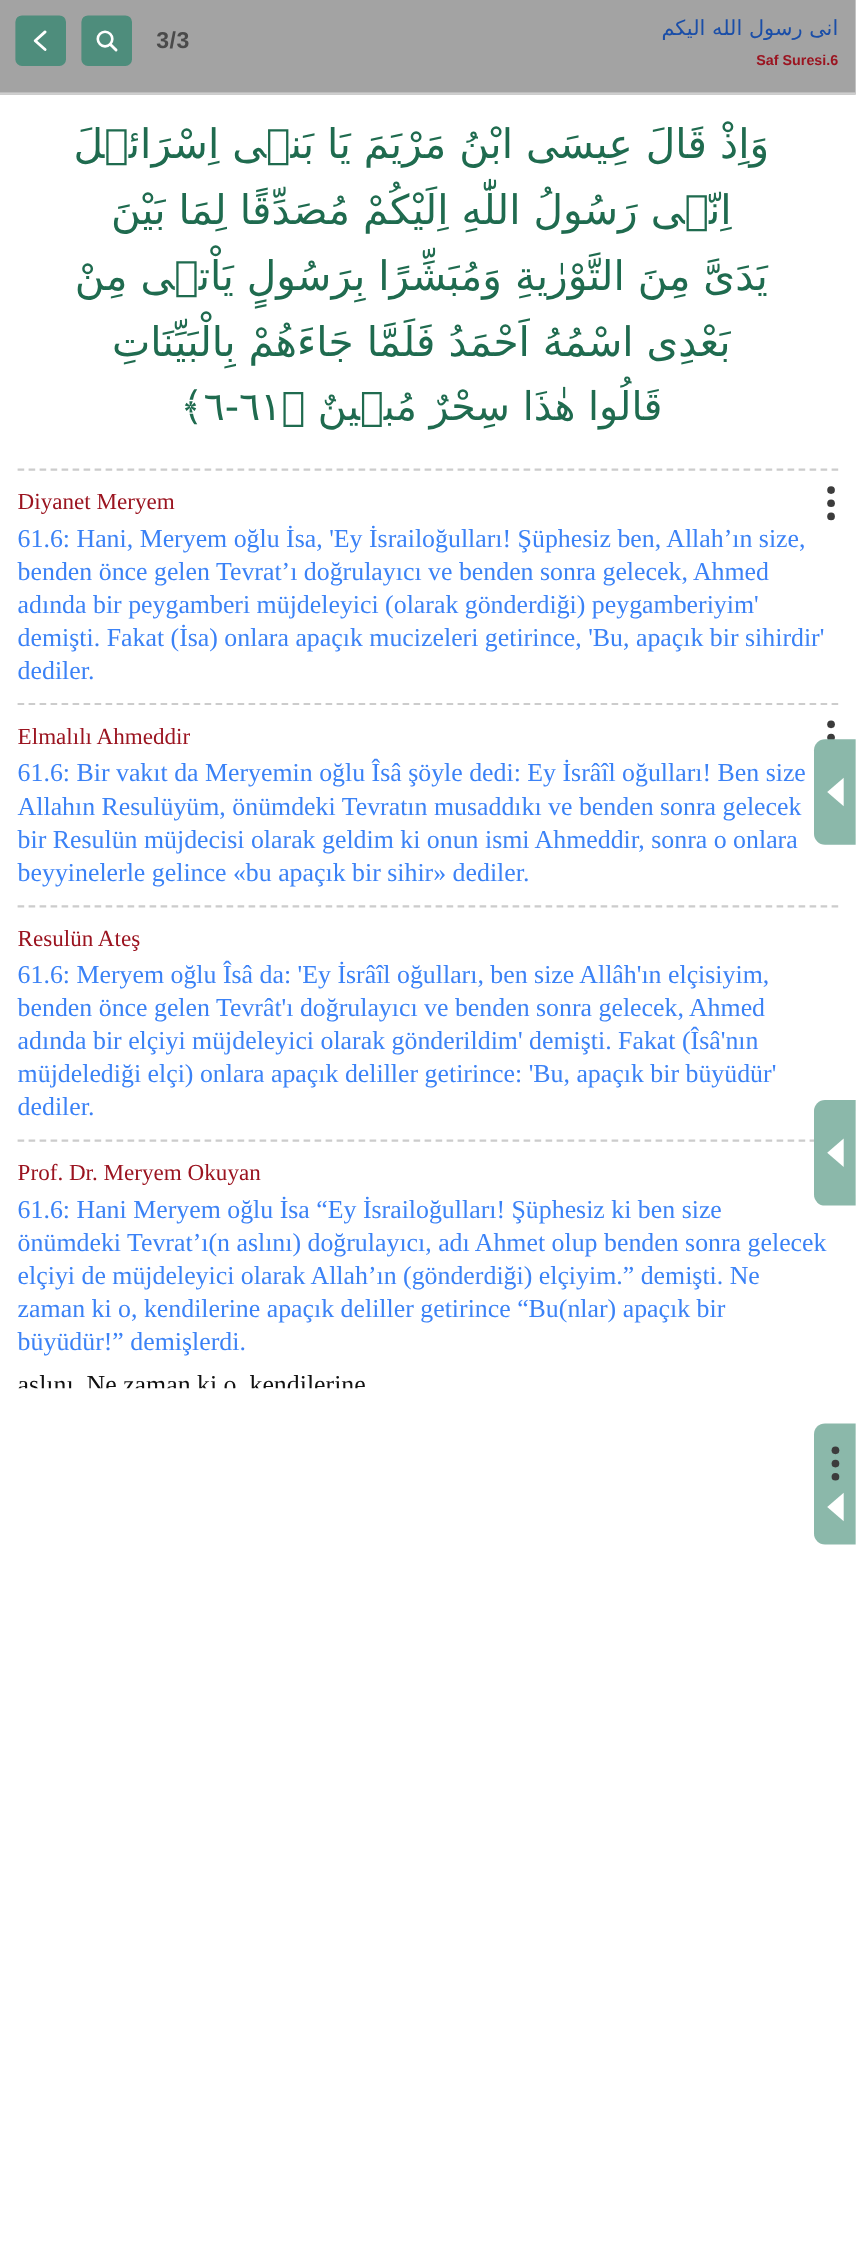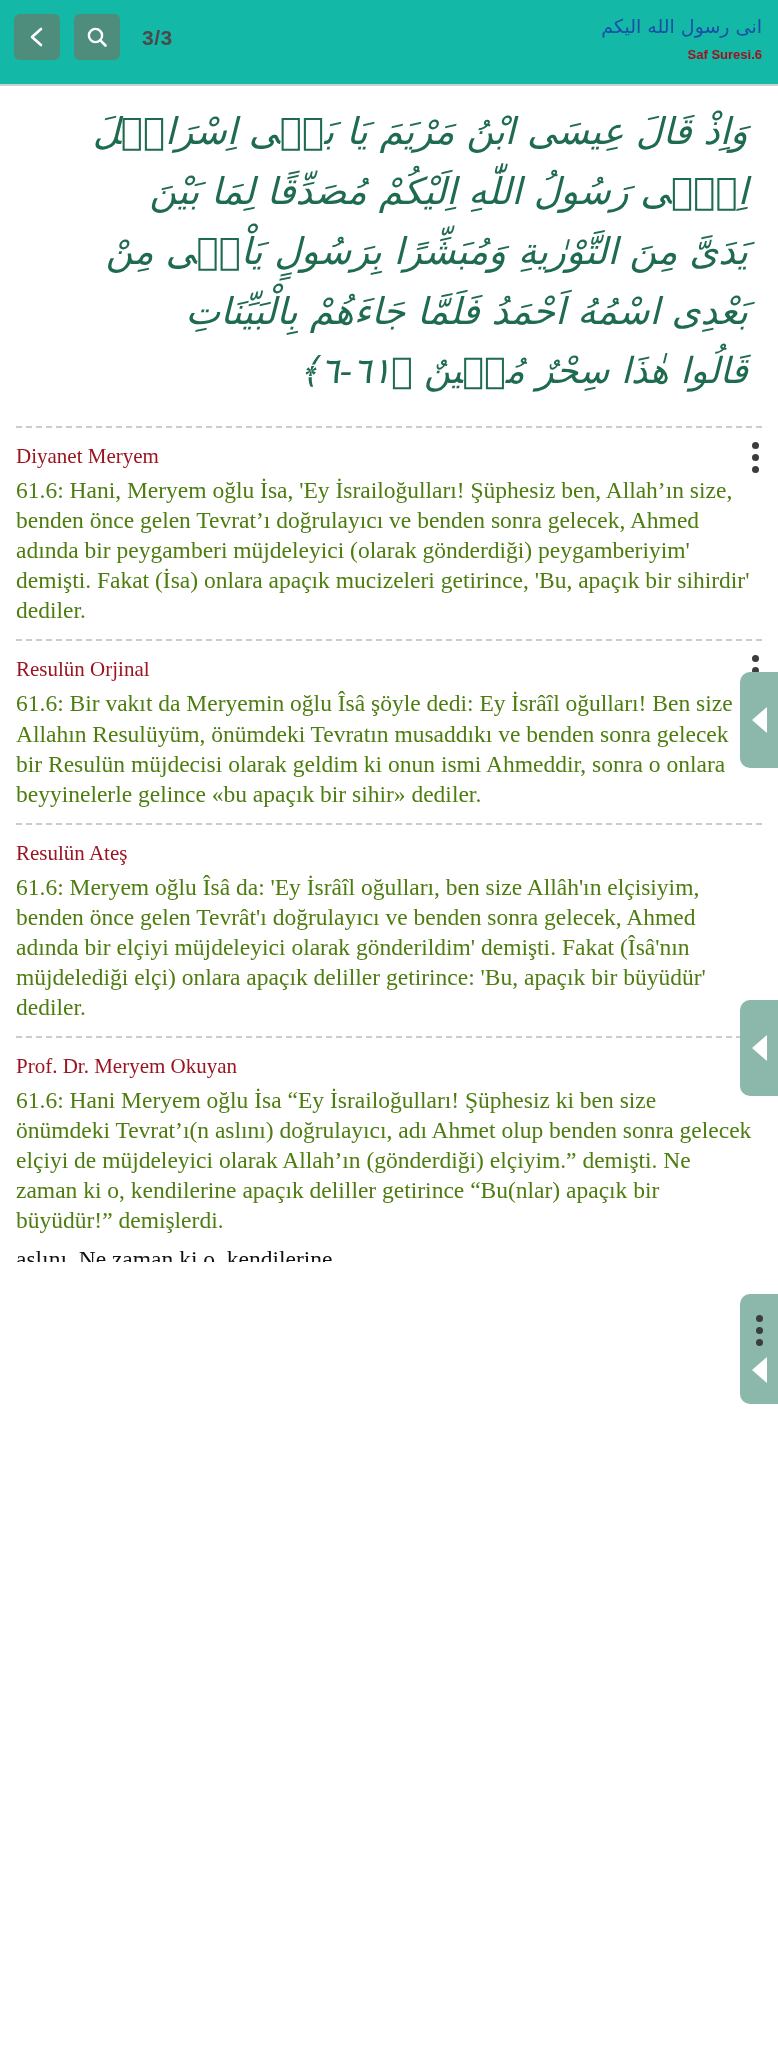--- a/index.html
+++ b/index.html
@@ -8,21 +8,21 @@
     width: 778px;
     background: #ffffff;
     font-family: "Liberation Serif", serif;
   }
   body { width: 778px; min-height: 2048px; position: relative; overflow-x: hidden; }
 
   
   .header {
     position: relative;
     height: 86px;
-    background: #14b8a6;
+    background: #a3a3a3;
     border-bottom: 2px solid #cfcfcf;
     display: flex;
     align-items: flex-start;
     padding: 14px 14px 0 14px;
   }
   .btn-square {
     width: 46px; height: 46px;
     background: #4e8d7c;
     border-radius: 6px;
     display: flex; align-items: center; justify-content: center;
@@ -59,22 +59,21 @@
     font-size: 13px;
     color: #9b1420;
     margin-top: 10px;
     text-align: right;
   }
 
   
   .verse-block {
     padding: 16px 30px 22px 18px;
     direction: rtl;
-    text-align: right;
-    font-style: italic;
+    text-align: center;
   }
   .verse-line {
     font-family: "DejaVu Sans", sans-serif;
     font-size: 37px;
     color: #1f6b4f;
     line-height: 1.62;
     white-space: nowrap;
   }
   .verse-line.last { font-size: 36px; }
 
@@ -94,21 +93,21 @@
   .section-title {
     font-family: "Liberation Serif", serif;
     font-size: 21px;
     color: #9b1420;
     margin: 6px 0 6px 0;
   }
   .section-body {
     font-family: "Liberation Serif", serif;
     font-size: 23.5px;
     line-height: 1.28;
-    color: #4d7c0f;
+    color: #3b82f6;
     text-align: left;
     padding-right: 6px;
   }
   .kebab {
     position: absolute;
     top: 14px;
     right: 18px;
     width: 8px;
     cursor: pointer;
   }
@@ -207,21 +206,21 @@
 </div>
 
 <hr class="dash-divider">
 
 <div class="section">
   <div class="kebab">
       <i></i>
       <i></i>
       <i></i>
     </div>
-  <div class="section-title">Resulün Orjinal</div>
+  <div class="section-title">Elmalılı Ahmeddir</div>
   <div class="section-body">61.6: Bir vakıt da Meryemin oğlu Îsâ şöyle dedi: Ey İsrâîl oğulları! Ben size Allahın Resulüyüm, önümdeki Tevratın musaddıkı ve benden sonra gelecek bir Resulün müjdecisi olarak geldim ki onun ismi Ahmeddir, sonra o onlara beyyinelerle gelince «bu apaçık bir sihir» dediler.</div>
 </div>
 
 <hr class="dash-divider">
 
 <div class="section">
   <div class="section-title">Resulün Ateş</div>
   <div class="section-body">61.6: Meryem oğlu Îsâ da: 'Ey İsrâîl oğulları, ben size Allâh'ın elçisiyim, benden önce gelen Tevrât'ı doğrulayıcı ve benden sonra gelecek, Ahmed adında bir elçiyi müjdeleyici olarak gönderildim' demişti. Fakat (Îsâ'nın müjdelediği elçi) onlara apaçık deliller getirince: 'Bu, apaçık bir büyüdür' dediler.</div>
 </div>
 

